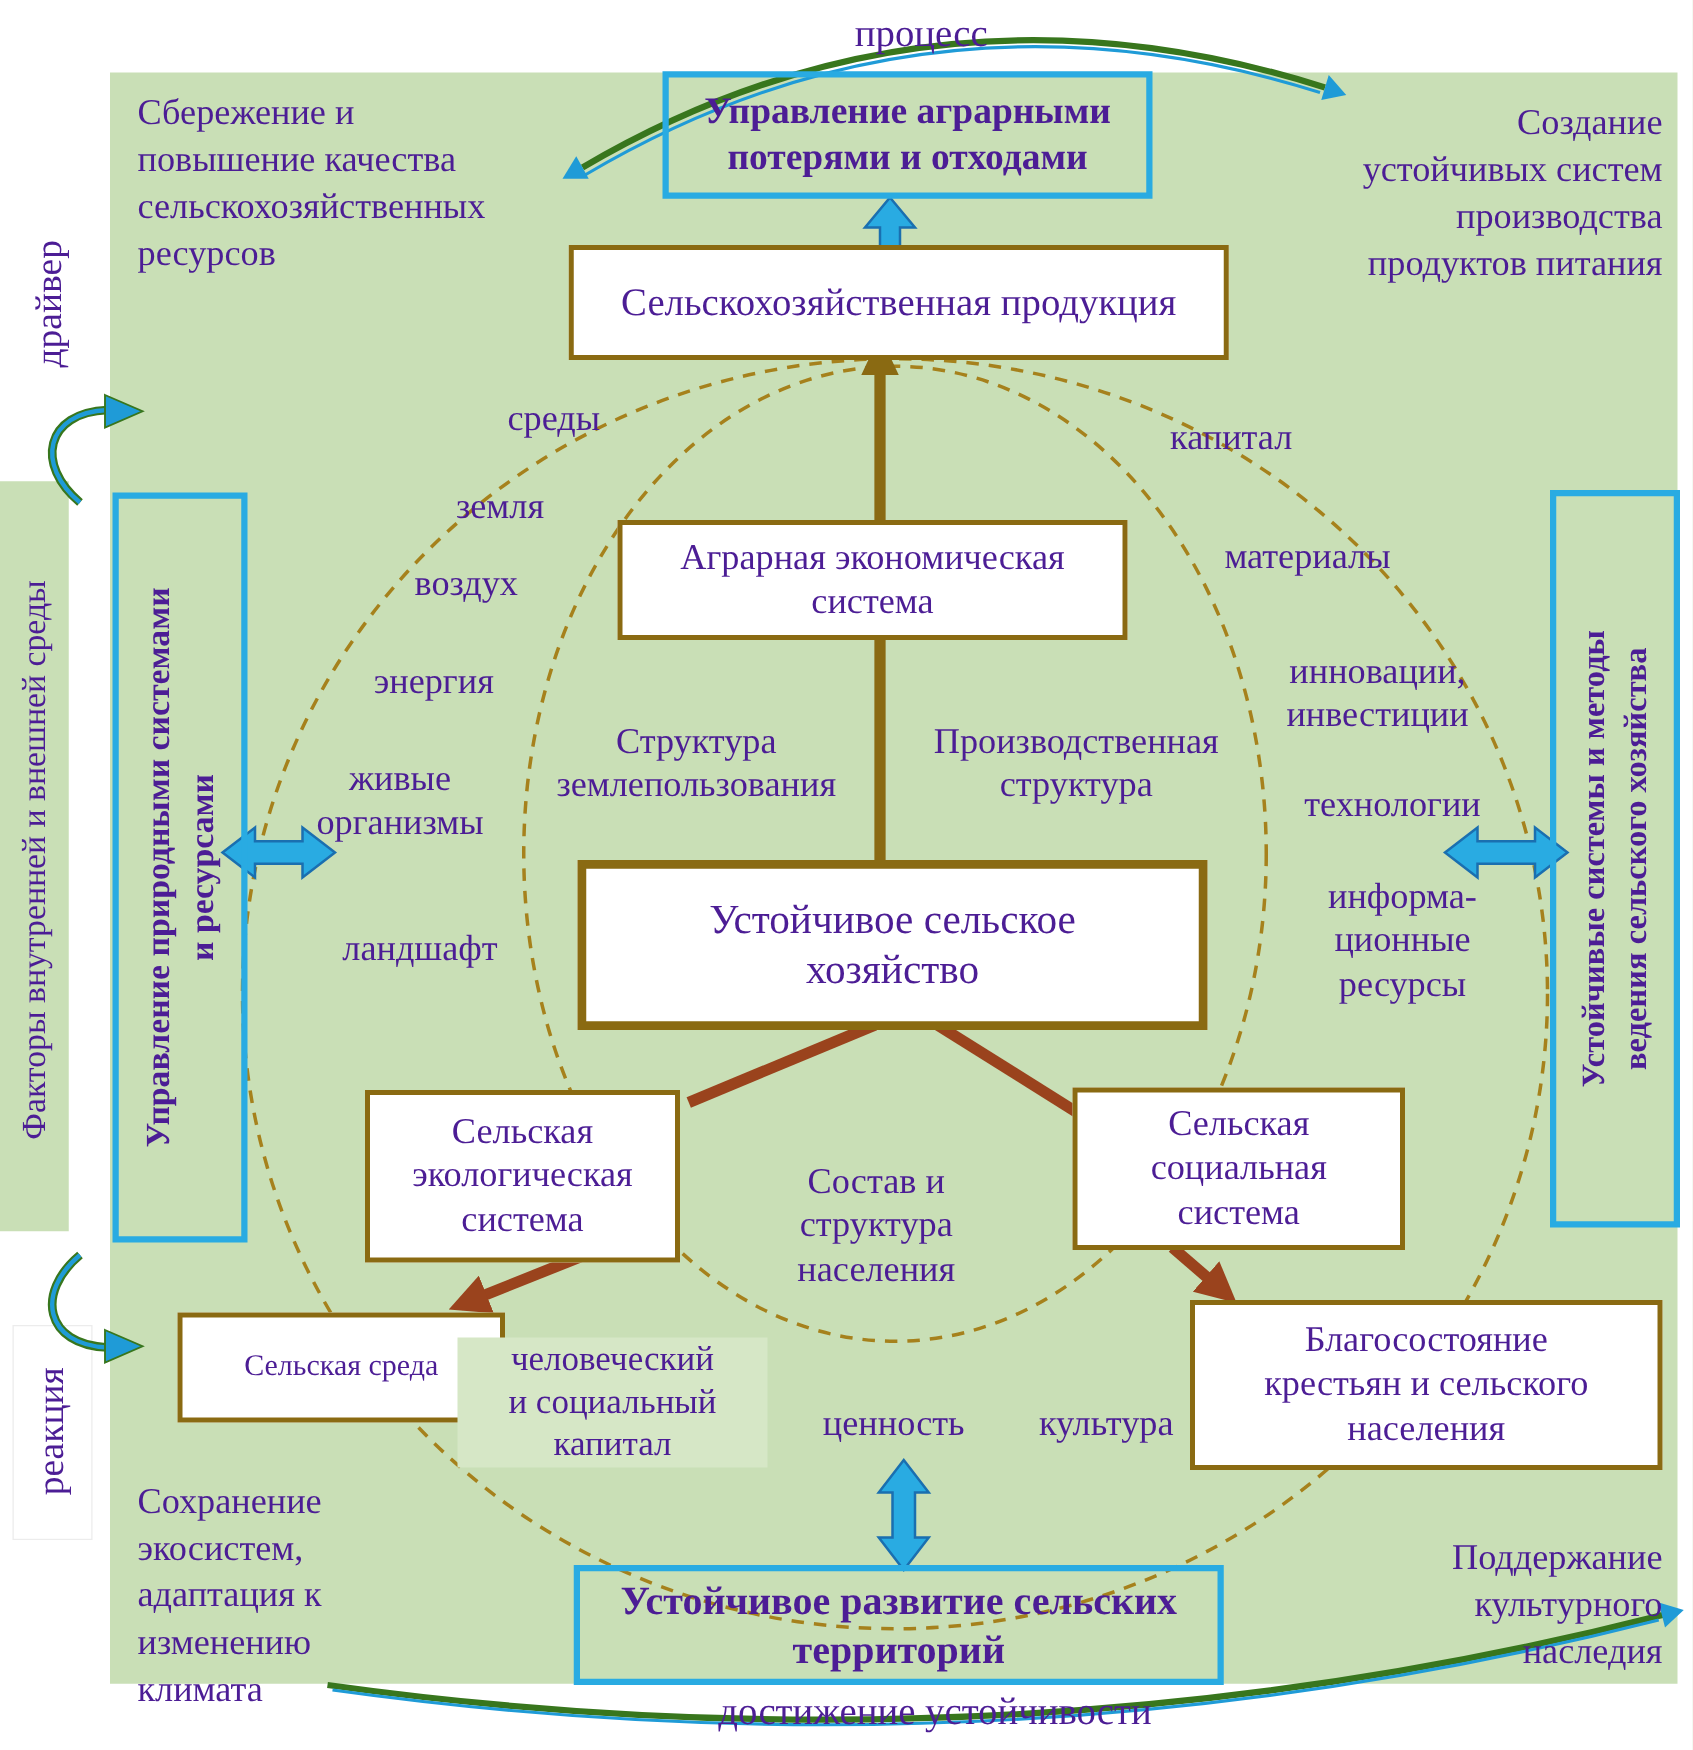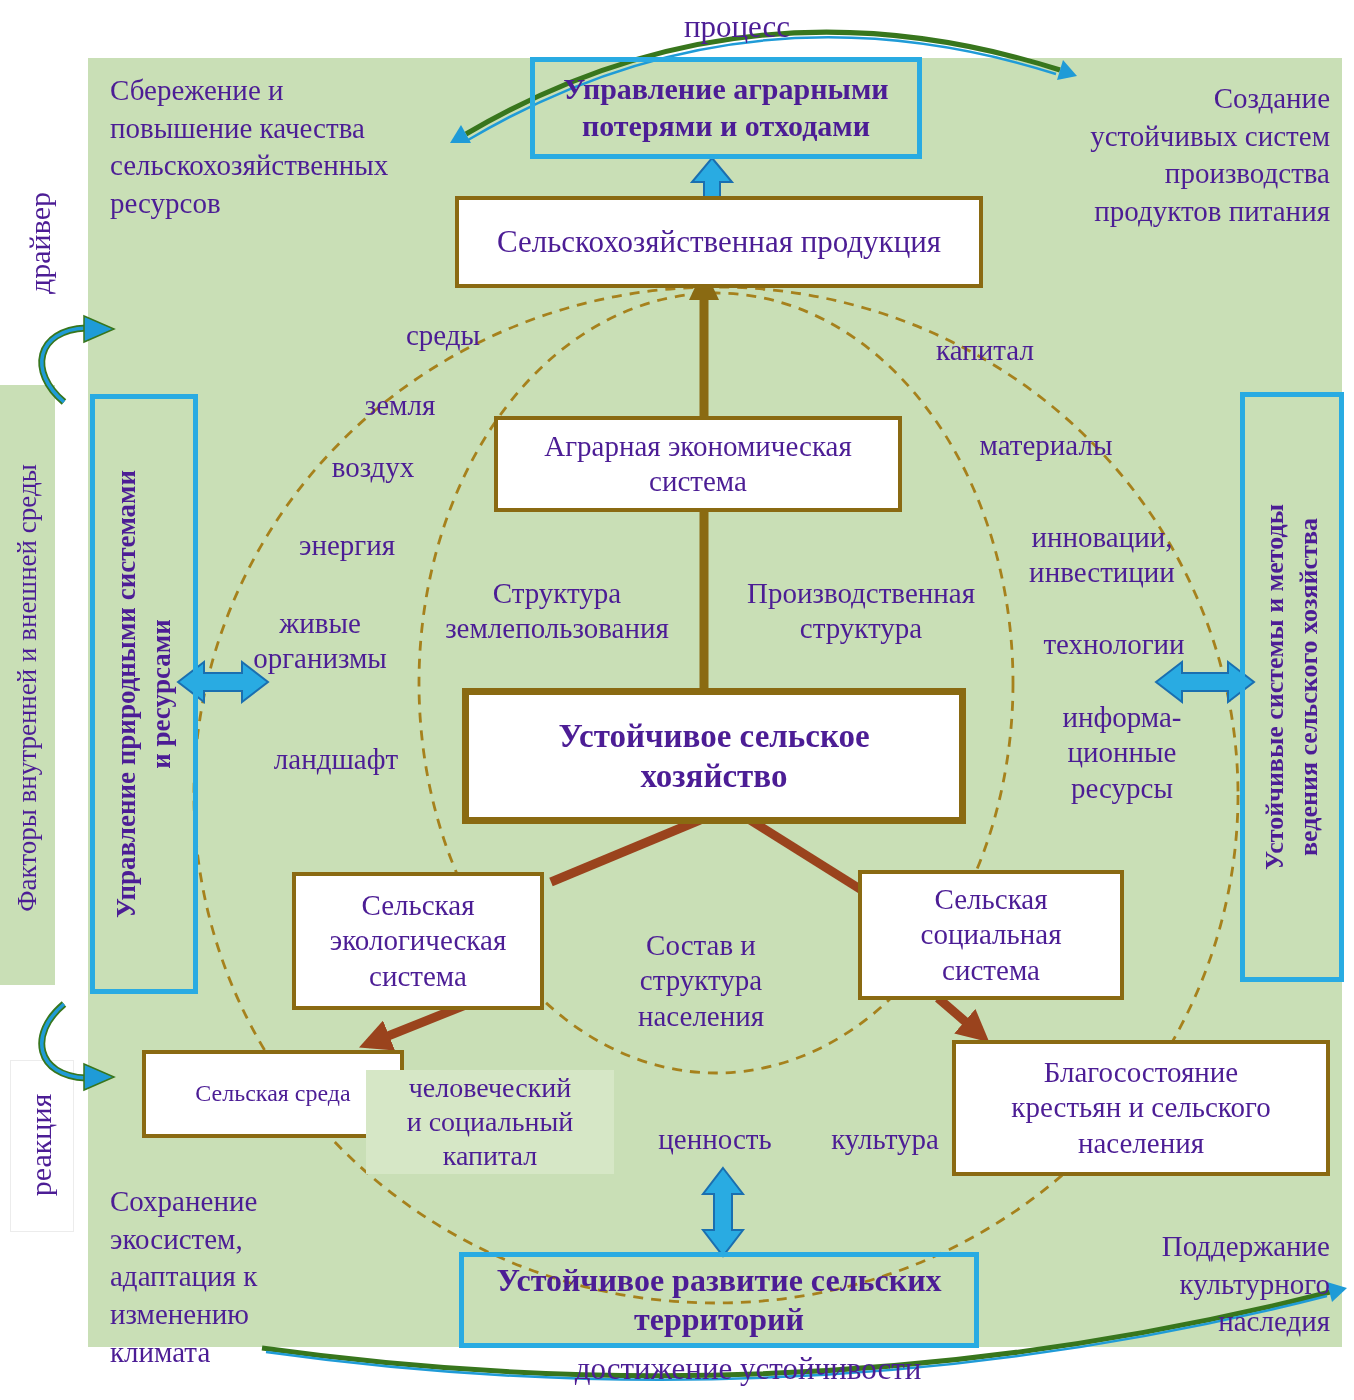--- a/index.html
+++ b/index.html
@@ -111,21 +111,21 @@
   </div>
 
   <div class="abs wbox flexc" style="left:455px;top:196px;width:528px;height:92px;">
     <span class="txt" style="font-size:31px;">Сельскохозяйственная продукция</span>
   </div>
   <div class="abs wbox flexc" style="left:494px;top:392px;width:408px;height:96px;margin-top:24px;">
     <span class="txt" style="font-size:29px;">Аграрная экономическая
 система</span>
   </div>
   <div class="abs wbox flexc" style="left:462px;top:688px;width:504px;height:136px;border-width:7px;">
-    <span class="txt" style="font-size:33px;font-weight:bold;">Устойчивое сельское
+    <span class="txt" style="font-size:33px;font-weight:normal;">Устойчивое сельское
 хозяйство</span>
   </div>
   <div class="abs wbox flexc" style="left:292px;top:872px;width:252px;height:138px;">
     <span class="txt" style="font-size:29px;">Сельская
 экологическая
 система</span>
   </div>
   <div class="abs wbox flexc" style="left:858px;top:870px;width:266px;height:130px;">
     <span class="txt" style="font-size:29px;">Сельская
 социальная

